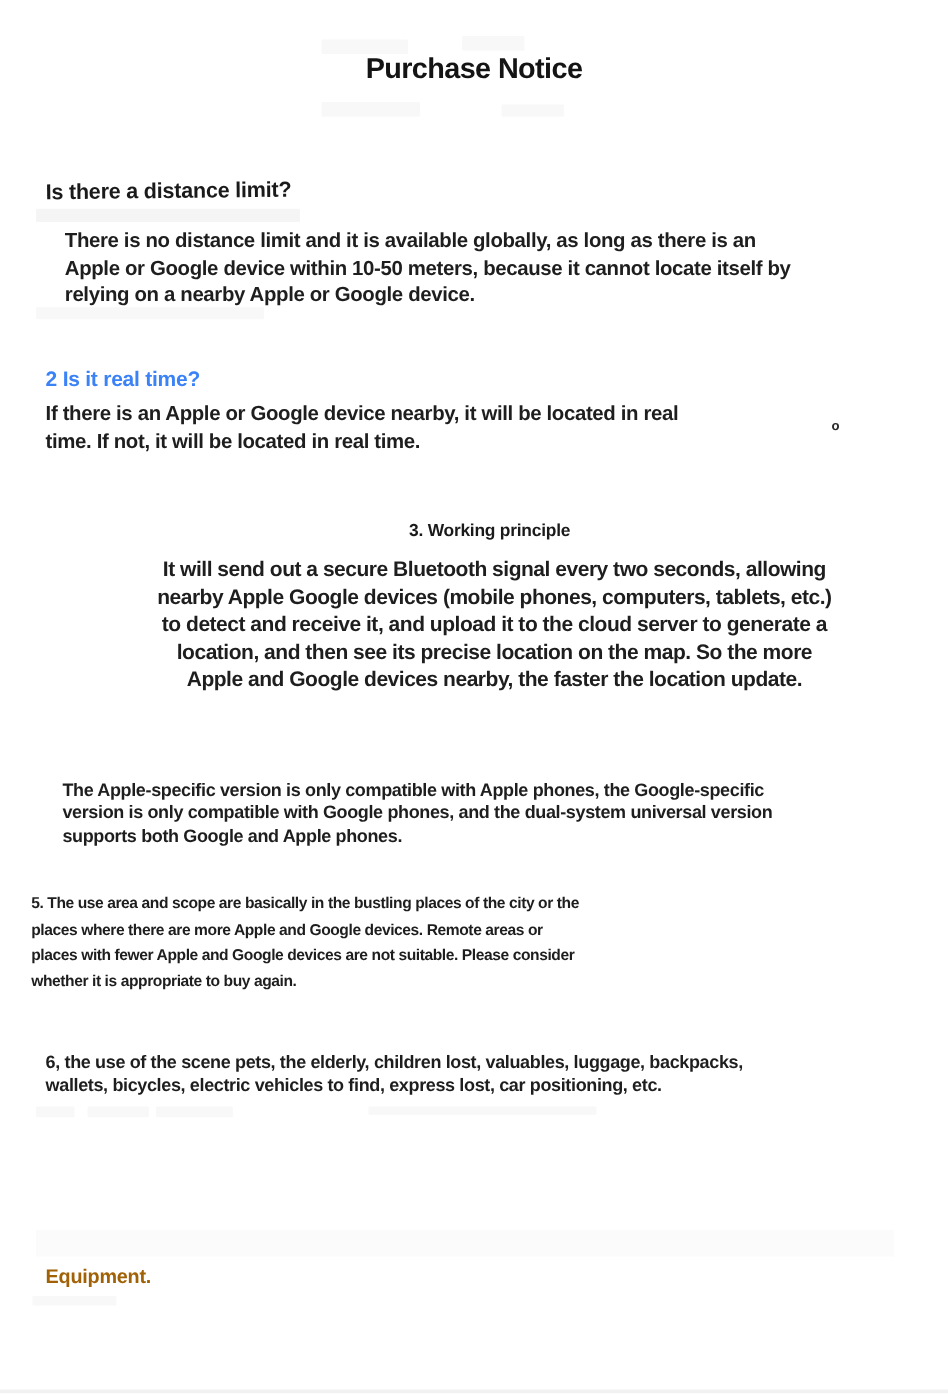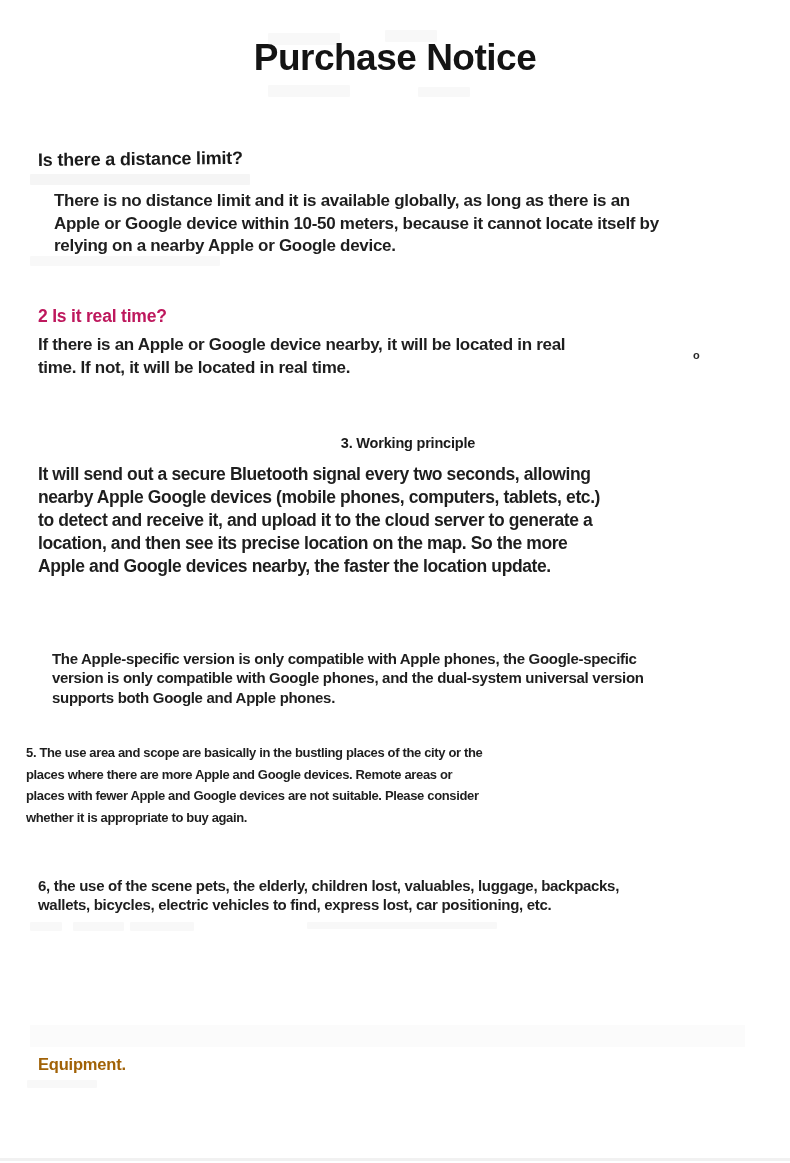--- a/index.html
+++ b/index.html
@@ -24,21 +24,21 @@
     margin: 0;
     font-weight: 700;
     white-space: pre-line;
     color: #1e1e1e;
   }
   .doc-title {
     top: 42px;
     left: 0;
     width: 790px;
     text-align: center;
-    font-size: 37px;
+    font-size: 24px;
     line-height: 32px;
     letter-spacing: -0.5px;
     color: #141414;
   }
   .h-q1 {
     top: 150px;
     left: 38px;
     width: 740px;
     font-size: 18px;
     letter-spacing: -0.2px;
@@ -54,21 +54,21 @@
     line-height: 22.5px;
     letter-spacing: -0.3px;
     margin-left: 16px;
   }
   .h-q2 {
     top: 306px;
     left: 38px;
     width: 740px;
     font-size: 17.5px;
     letter-spacing: -0.2px;
-    color: #be185d;
+    color: #3b82f6;
   }
   .p-q2 {
     top: 334px;
     left: 38px;
     width: 745px;
     font-size: 17px;
     line-height: 22.5px;
     letter-spacing: -0.3px;
   }
   .stray-mark {
@@ -88,20 +88,21 @@
     color: #1a1a1a;
     text-align: center;
   }
   .p-q3 {
     top: 463px;
     left: 38px;
     width: 748px;
     font-size: 17.5px;
     line-height: 23px;
     letter-spacing: -0.4px;
+    text-align: center;
   }
   .p-4 {
     top: 649px;
     left: 52px;
     width: 745px;
     font-size: 15px;
     line-height: 19.3px;
     letter-spacing: -0.3px;
   }
   .p-5 {

